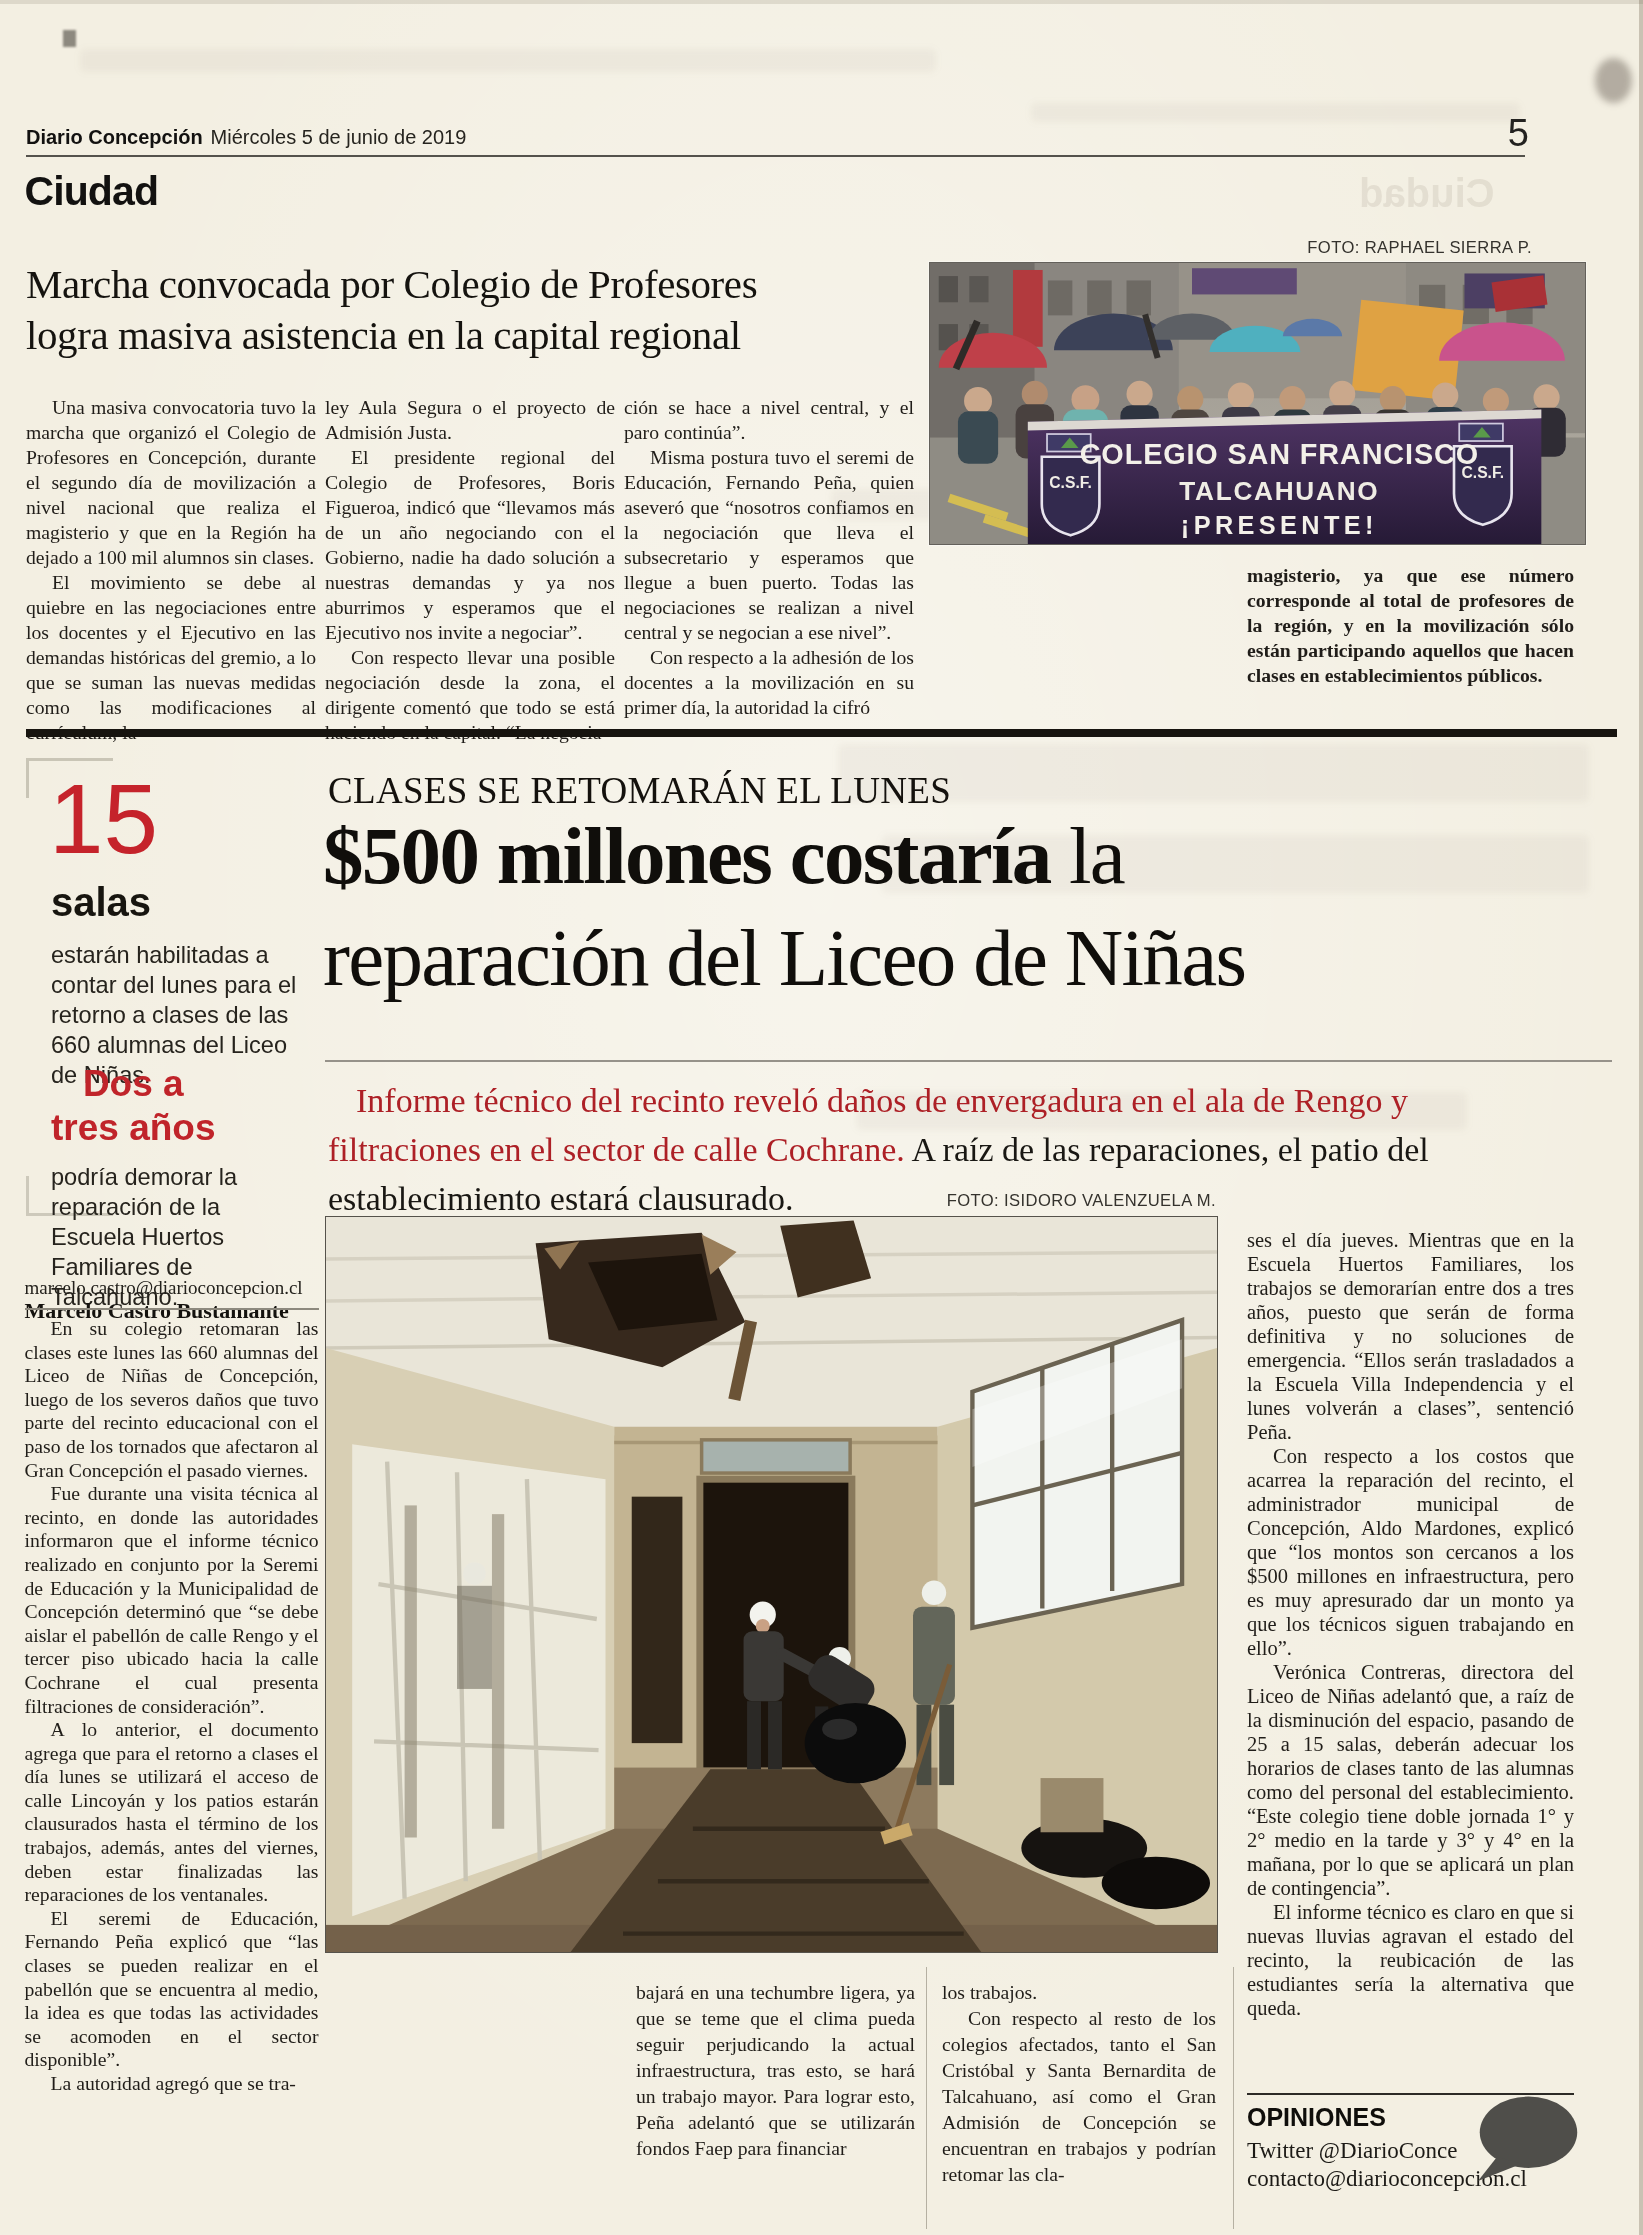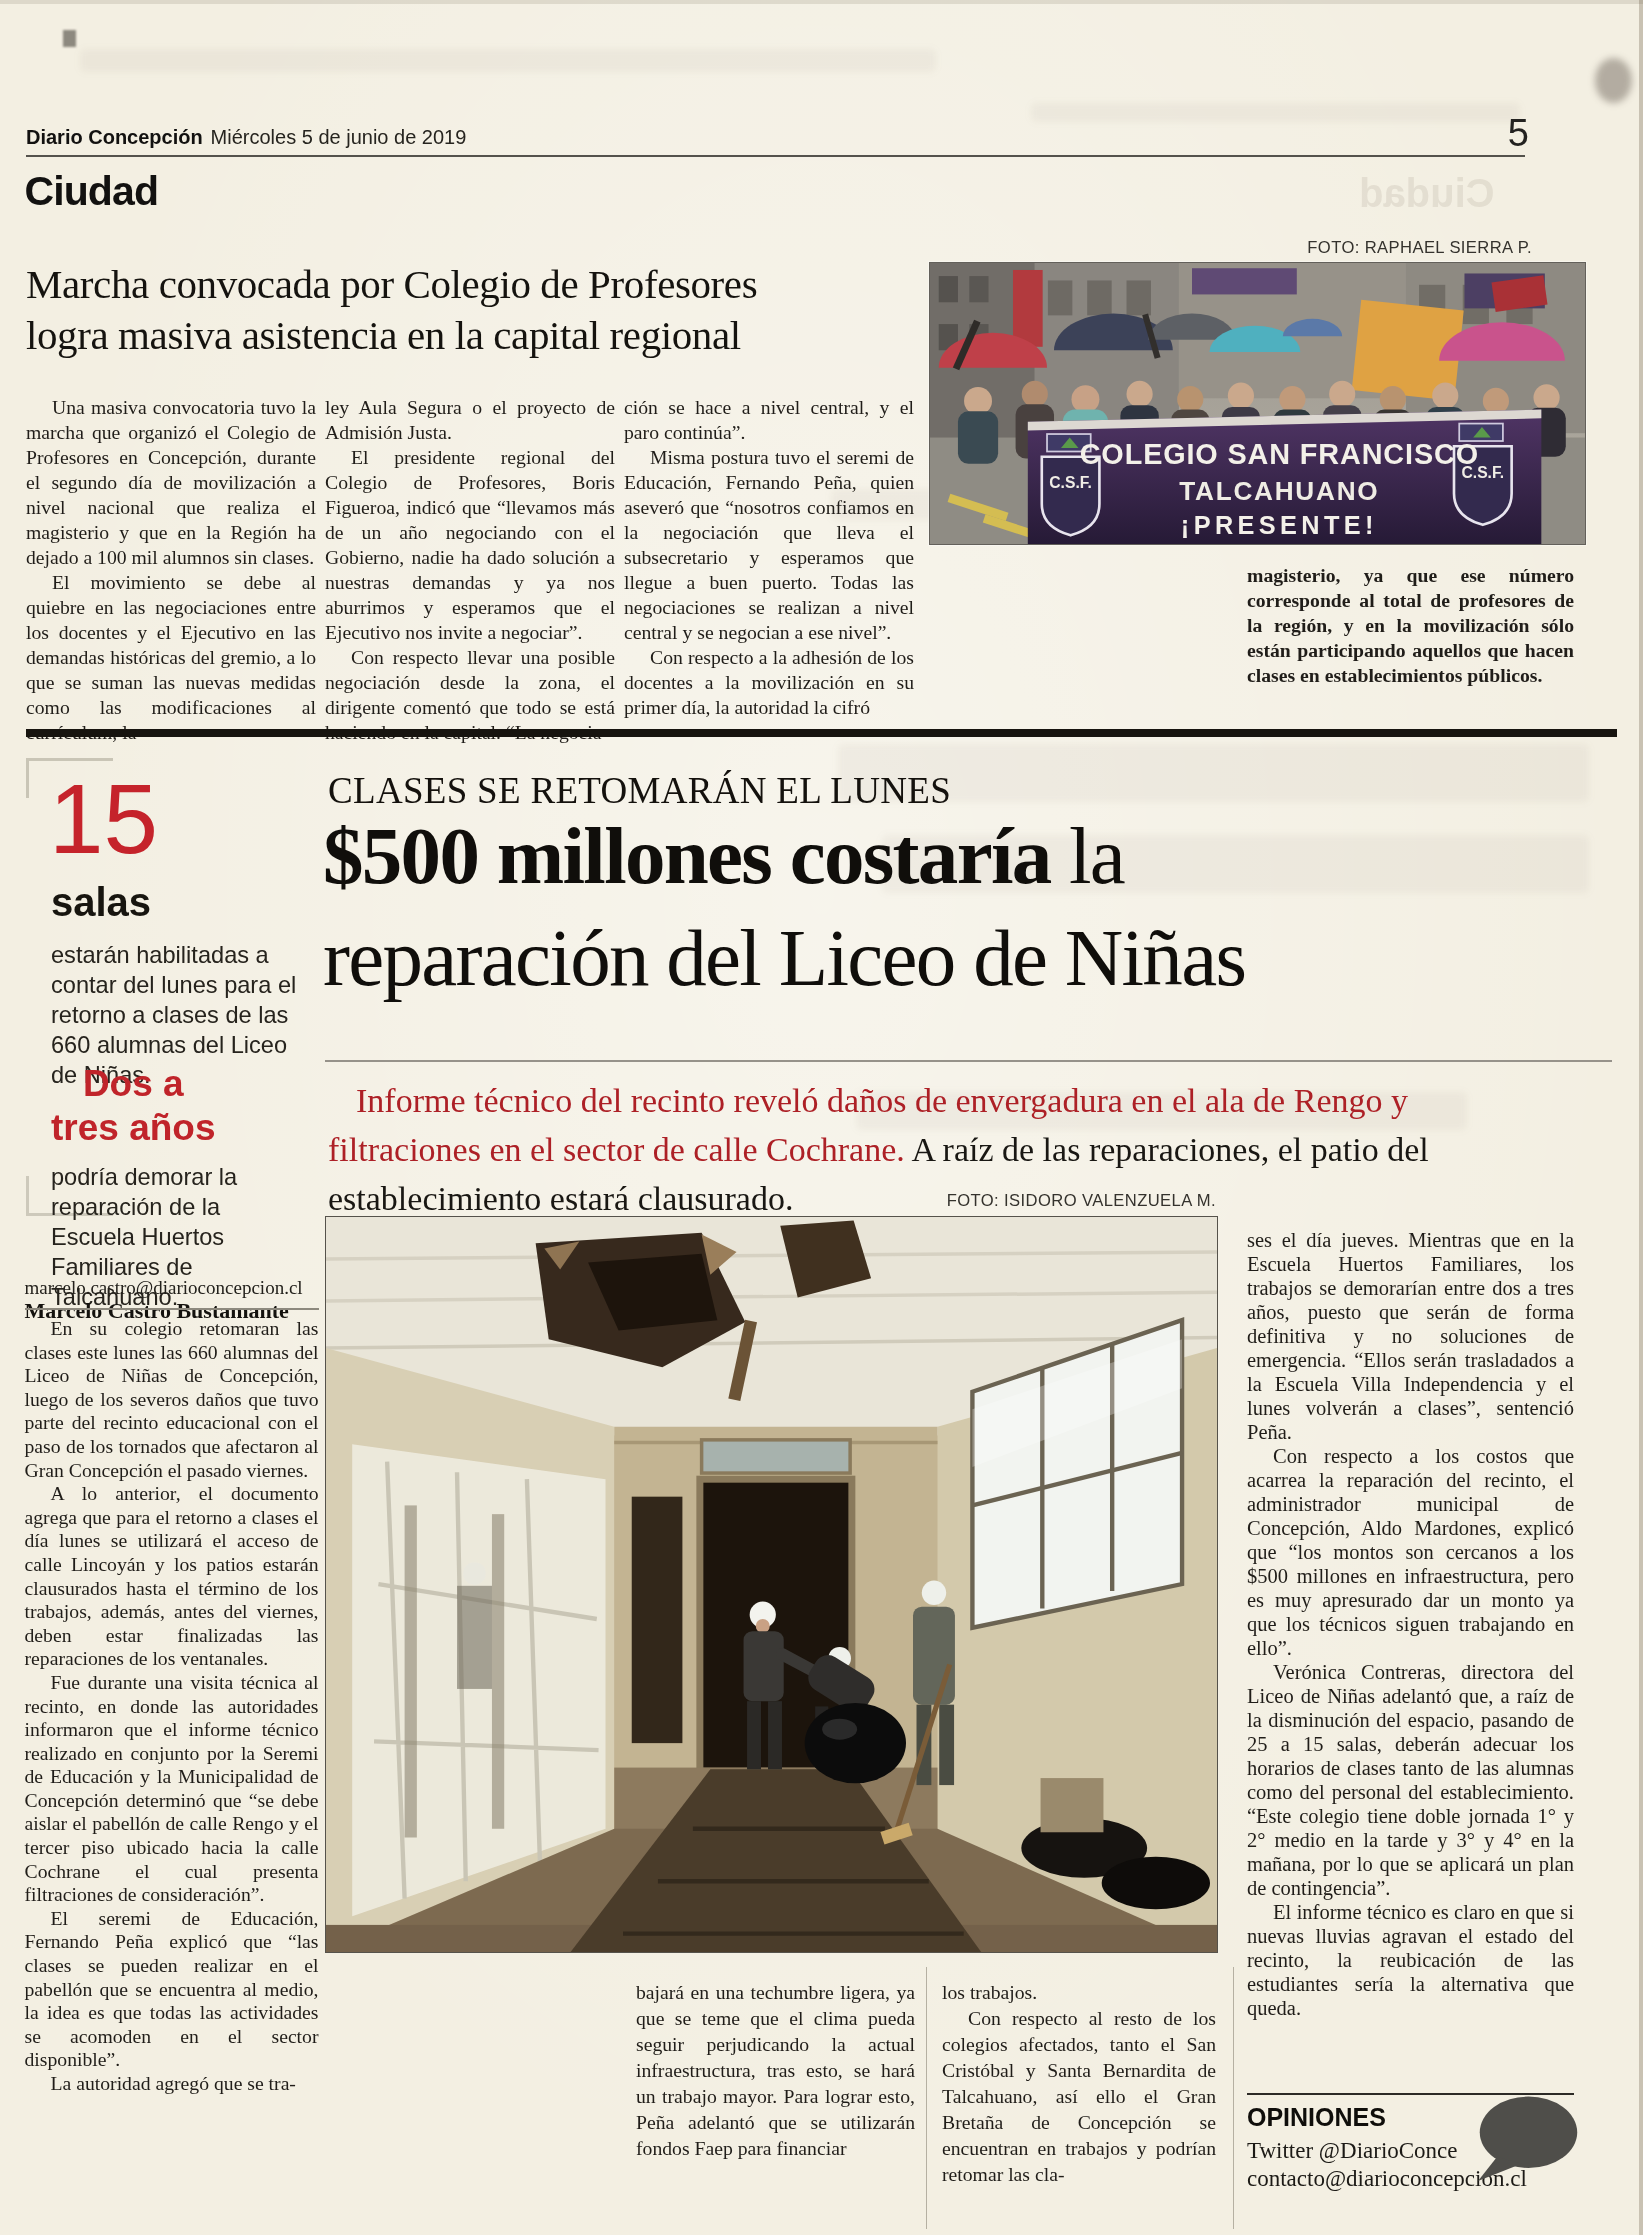--- a/index.html
+++ b/index.html
@@ -318,32 +318,32 @@
         <rect x="636" y="698" width="34" height="15" fill="#caa96a" transform="rotate(-18 653 705)"></rect>
       </g>
       <ellipse cx="868" cy="722" rx="72" ry="34" fill="#161310"></ellipse>
       <ellipse cx="950" cy="762" rx="62" ry="30" fill="#0e0c0a"></ellipse>
       <rect x="818" y="642" width="72" height="62" fill="#9a8a6c"></rect>
     </svg>
   </div>
 
   <div class="bodycol abs" id="a2left">
     <p class="ind">En su colegio retomaran las clases este lunes las 660 alumnas del Liceo de Niñas de Concepción, luego de los severos daños que tuvo parte del recinto educacional con el paso de los tornados que afectaron al Gran Concepción el pasado viernes.</p>
+    <p class="ind">Fue durante una visita técnica al recinto, en donde las autoridades informaron que el informe técnico realizado en conjunto por la Seremi de Educación y la Municipalidad de Concepción determinó que “se debe aislar el pabellón de calle Rengo y el tercer piso ubicado hacia la calle Cochrane el cual presenta filtraciones de consideración”.</p>
     <p class="ind">A lo anterior, el documento agrega que para el retorno a clases el día lunes se utilizará el acceso de calle Lincoyán y los patios estarán clausurados hasta el término de los trabajos, además, antes del viernes, deben estar finalizadas las reparaciones de los ventanales.</p>
-    <p class="ind">Fue durante una visita técnica al recinto, en donde las autoridades informaron que el informe técnico realizado en conjunto por la Seremi de Educación y la Municipalidad de Concepción determinó que “se debe aislar el pabellón de calle Rengo y el tercer piso ubicado hacia la calle Cochrane el cual presenta filtraciones de consideración”.</p>
     <p class="ind">El seremi de Educación, Fernando Peña explicó que “las clases se pueden realizar en el pabellón que se encuentra al medio, la idea es que todas las actividades se acomoden en el sector disponible”.</p>
     <p class="ind">La autoridad agregó que se tra-</p>
   </div>
 
   <div class="bodycol abs" id="a2colA">
     <p>bajará en una techumbre ligera, ya que se teme que el clima pueda seguir perjudicando la actual infraestructura, tras esto, se hará un trabajo mayor. Para lograr esto, Peña adelantó que se utilizarán fondos Faep para financiar</p>
   </div>
   <div class="bodycol abs" id="a2colB">
     <p>los trabajos.</p>
-    <p class="ind">Con respecto al resto de los colegios afectados, tanto el San Cristóbal y Santa Bernardita de Talcahuano, así ello el Gran Bretaña de Concepción se encuentran en trabajos y podrían retomar las cla-</p>
+    <p class="ind">Con respecto al resto de los colegios afectados, tanto el San Cristóbal y Santa Bernardita de Talcahuano, así como el Gran Admisión de Concepción se encuentran en trabajos y podrían retomar las cla-</p>
   </div>
   <div class="bodycol abs" id="a2right">
     <p>ses el día jueves. Mientras que en la Escuela Huertos Familiares, los trabajos se demorarían entre dos a tres años, puesto que serán de forma definitiva y no soluciones de emergencia. “Ellos serán trasladados a la Escuela Villa Independencia y el lunes volverán a clases”, sentenció Peña.</p>
     <p class="ind">Con respecto a los costos que acarrea la reparación del recinto, el administrador municipal de Concepción, Aldo Mardones, explicó que “los montos son cercanos a los $500 millones en infraestructura, pero es muy apresurado dar un monto ya que los técnicos siguen trabajando en ello”.</p>
     <p class="ind">Verónica Contreras, directora del Liceo de Niñas adelantó que, a raíz de la disminución del espacio, pasando de 25 a 15 salas, deberán adecuar los horarios de clases tanto de las alumnas como del personal del establecimiento. “Este colegio tiene doble jornada 1° y 2° medio en la tarde y 3° y 4° en la mañana, por lo que se aplicará un plan de contingencia”.</p>
     <p class="ind">El informe técnico es claro en que si nuevas lluvias agravan el estado del recinto, la reubicación de las estudiantes sería la alternativa que queda.</p>
   </div>
 
   <div class="abs vrule" id="vr1"></div>
   <div class="abs vrule" id="vr2"></div>

